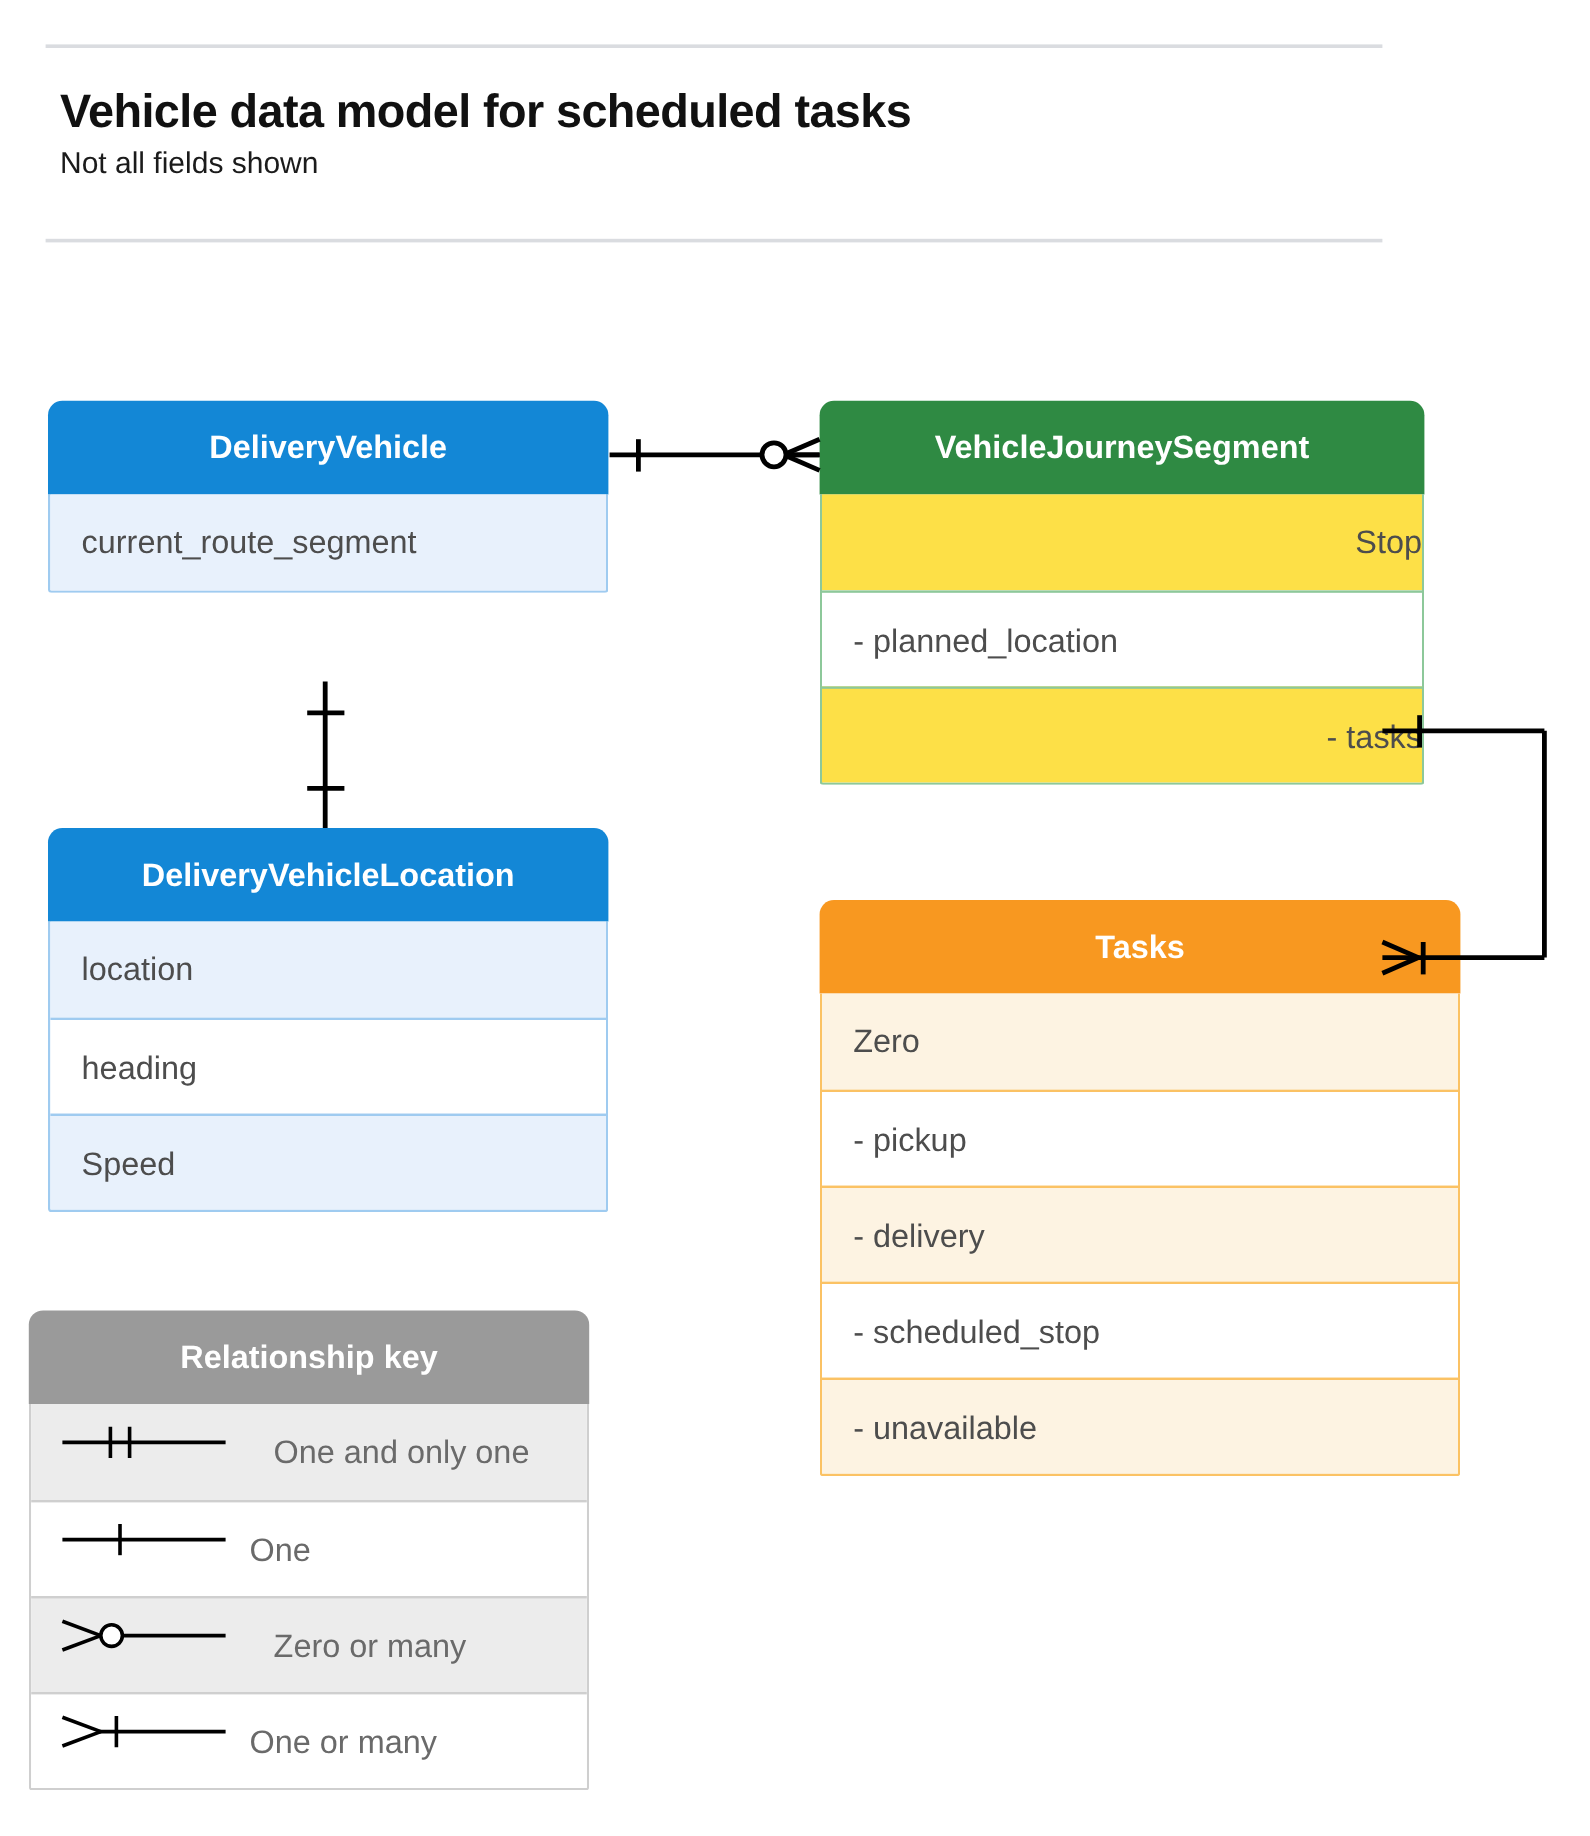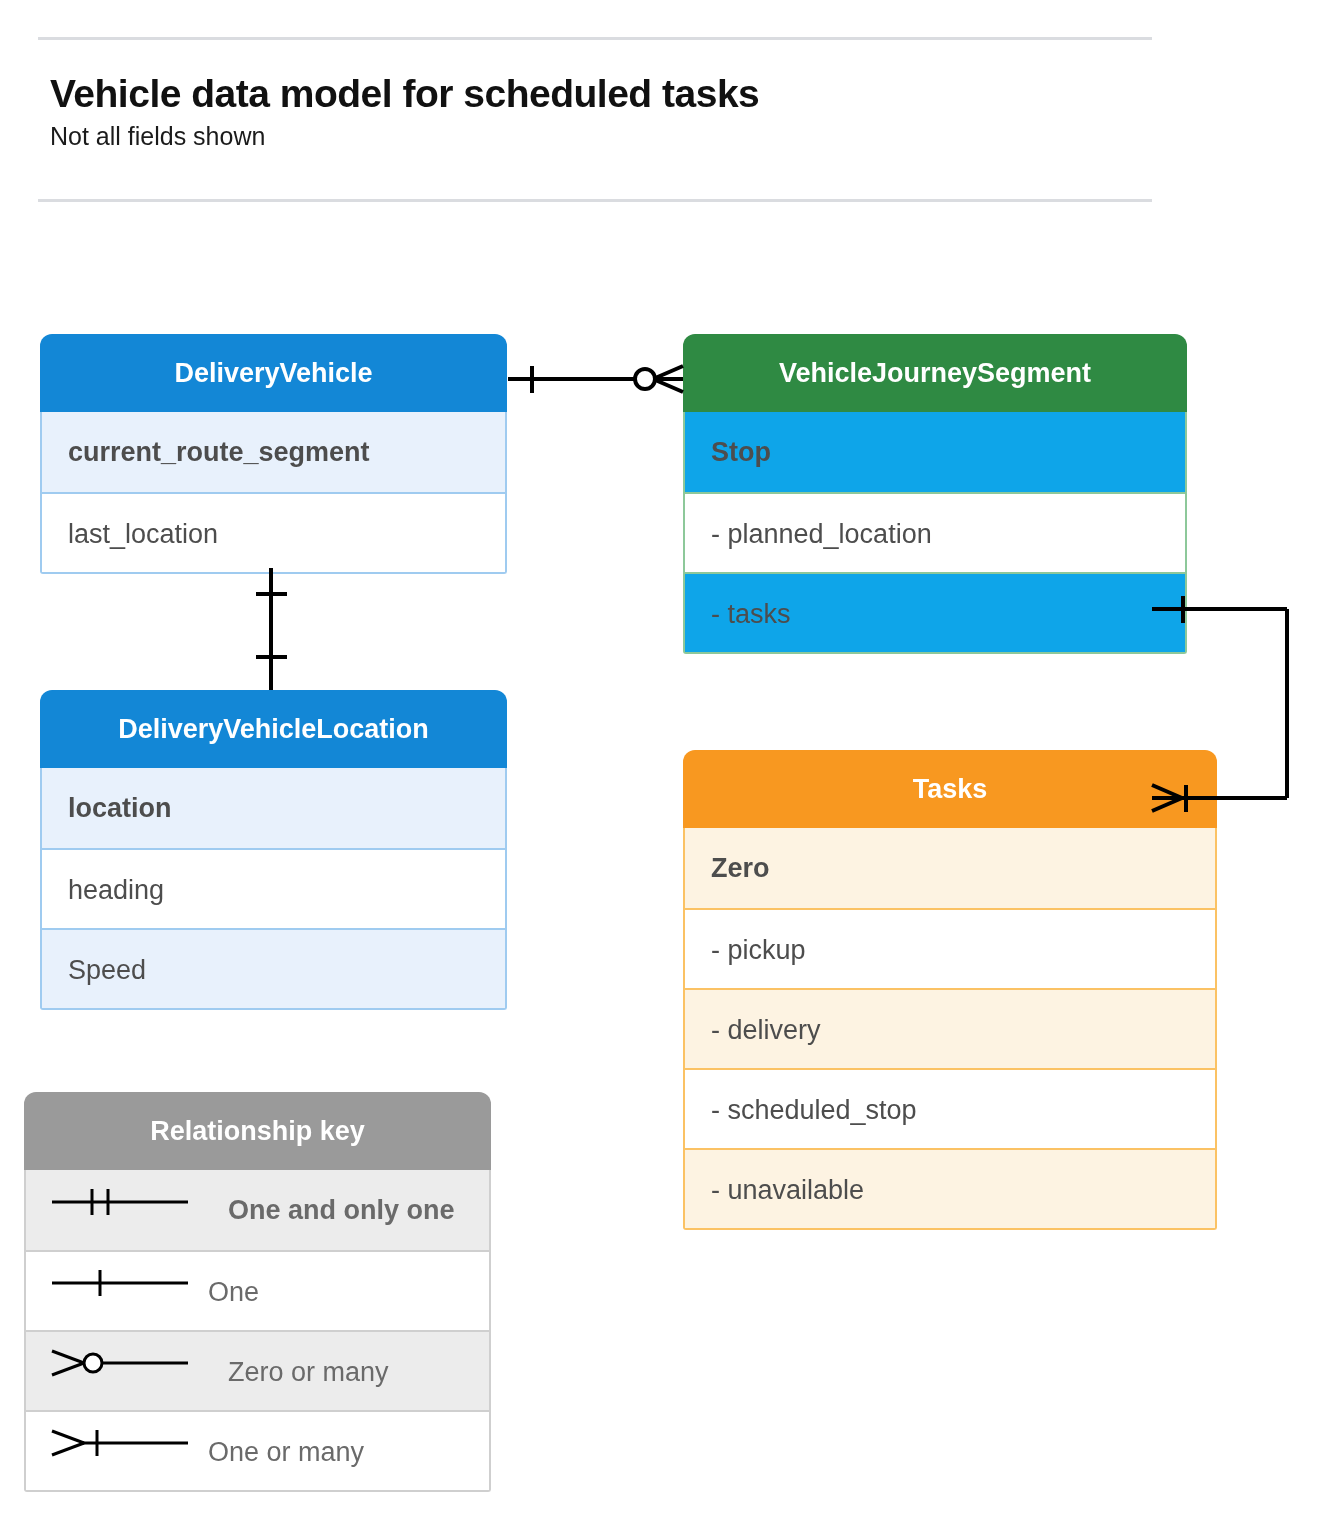--- a/index.html
+++ b/index.html
@@ -79,34 +79,34 @@
     height: 80px;
     line-height: 80px;
     font-size: 27px;
     color: #4d4d4d;
     padding-left: 26px;
     white-space: nowrap;
     overflow: hidden;
     border-top-style: solid;
     border-top-width: 2px;
   }
-  .entity-row:first-child { border-top-width: 0; font-weight: bold; }
+  .entity-row:first-child { border-top-width: 0; }
   .entity-row.sub { padding-left: 26px; }
 
   
   .theme-blue .entity-header { background: #1387d6; }
   .theme-blue .entity-rows   { border-color: #9fcbf0; }
   .theme-blue .entity-row    { border-top-color: #9fcbf0; background: #ffffff; }
   .theme-blue .entity-row.alt{ background: #e8f1fc; }
 
   
   .theme-green .entity-header { background: #2f8a43; }
   .theme-green .entity-rows   { border-color: #8dc89a; }
   .theme-green .entity-row    { border-top-color: #8dc89a; background: #ffffff; }
-  .theme-green .entity-row.alt{ background: #0ea5e9; }
+  .theme-green .entity-row.alt{ background: #fde047; text-align: right; }
 
   
   .theme-orange .entity-header { background: #f89820; }
   .theme-orange .entity-rows   { border-color: #fbc濃; border-color: #fbc264; }
   .theme-orange .entity-row    { border-top-color: #fbc264; background: #ffffff; }
   .theme-orange .entity-row.alt{ background: #fdf3e2; }
 
   
   .theme-grey .entity-header { background: #9a9a9a; }
   .theme-grey .entity-rows   { border-color: #cfcfcf; }
@@ -149,21 +149,20 @@
   <div class="rule" id="rule-top"></div>
   <div class="rule" id="rule-bot"></div>
 
   <div id="page-title">Vehicle data model for scheduled tasks</div>
   <div id="page-subtitle">Not all fields shown</div>
 
   <div class="entity theme-blue" style="left:40px; top:334px; width:467px;">
     <div class="entity-header">DeliveryVehicle</div>
     <div class="entity-rows">
       <div class="entity-row alt">current_route_segment</div>
-      <div class="entity-row">last_location</div>
     </div>
   </div>
 
   <div class="entity theme-green" style="left:683px; top:334px; width:504px;">
     <div class="entity-header">VehicleJourneySegment</div>
     <div class="entity-rows">
       <div class="entity-row alt">Stop</div>
       <div class="entity-row sub">-  planned_location</div>
       <div class="entity-row alt sub">- tasks</div>
     </div>

